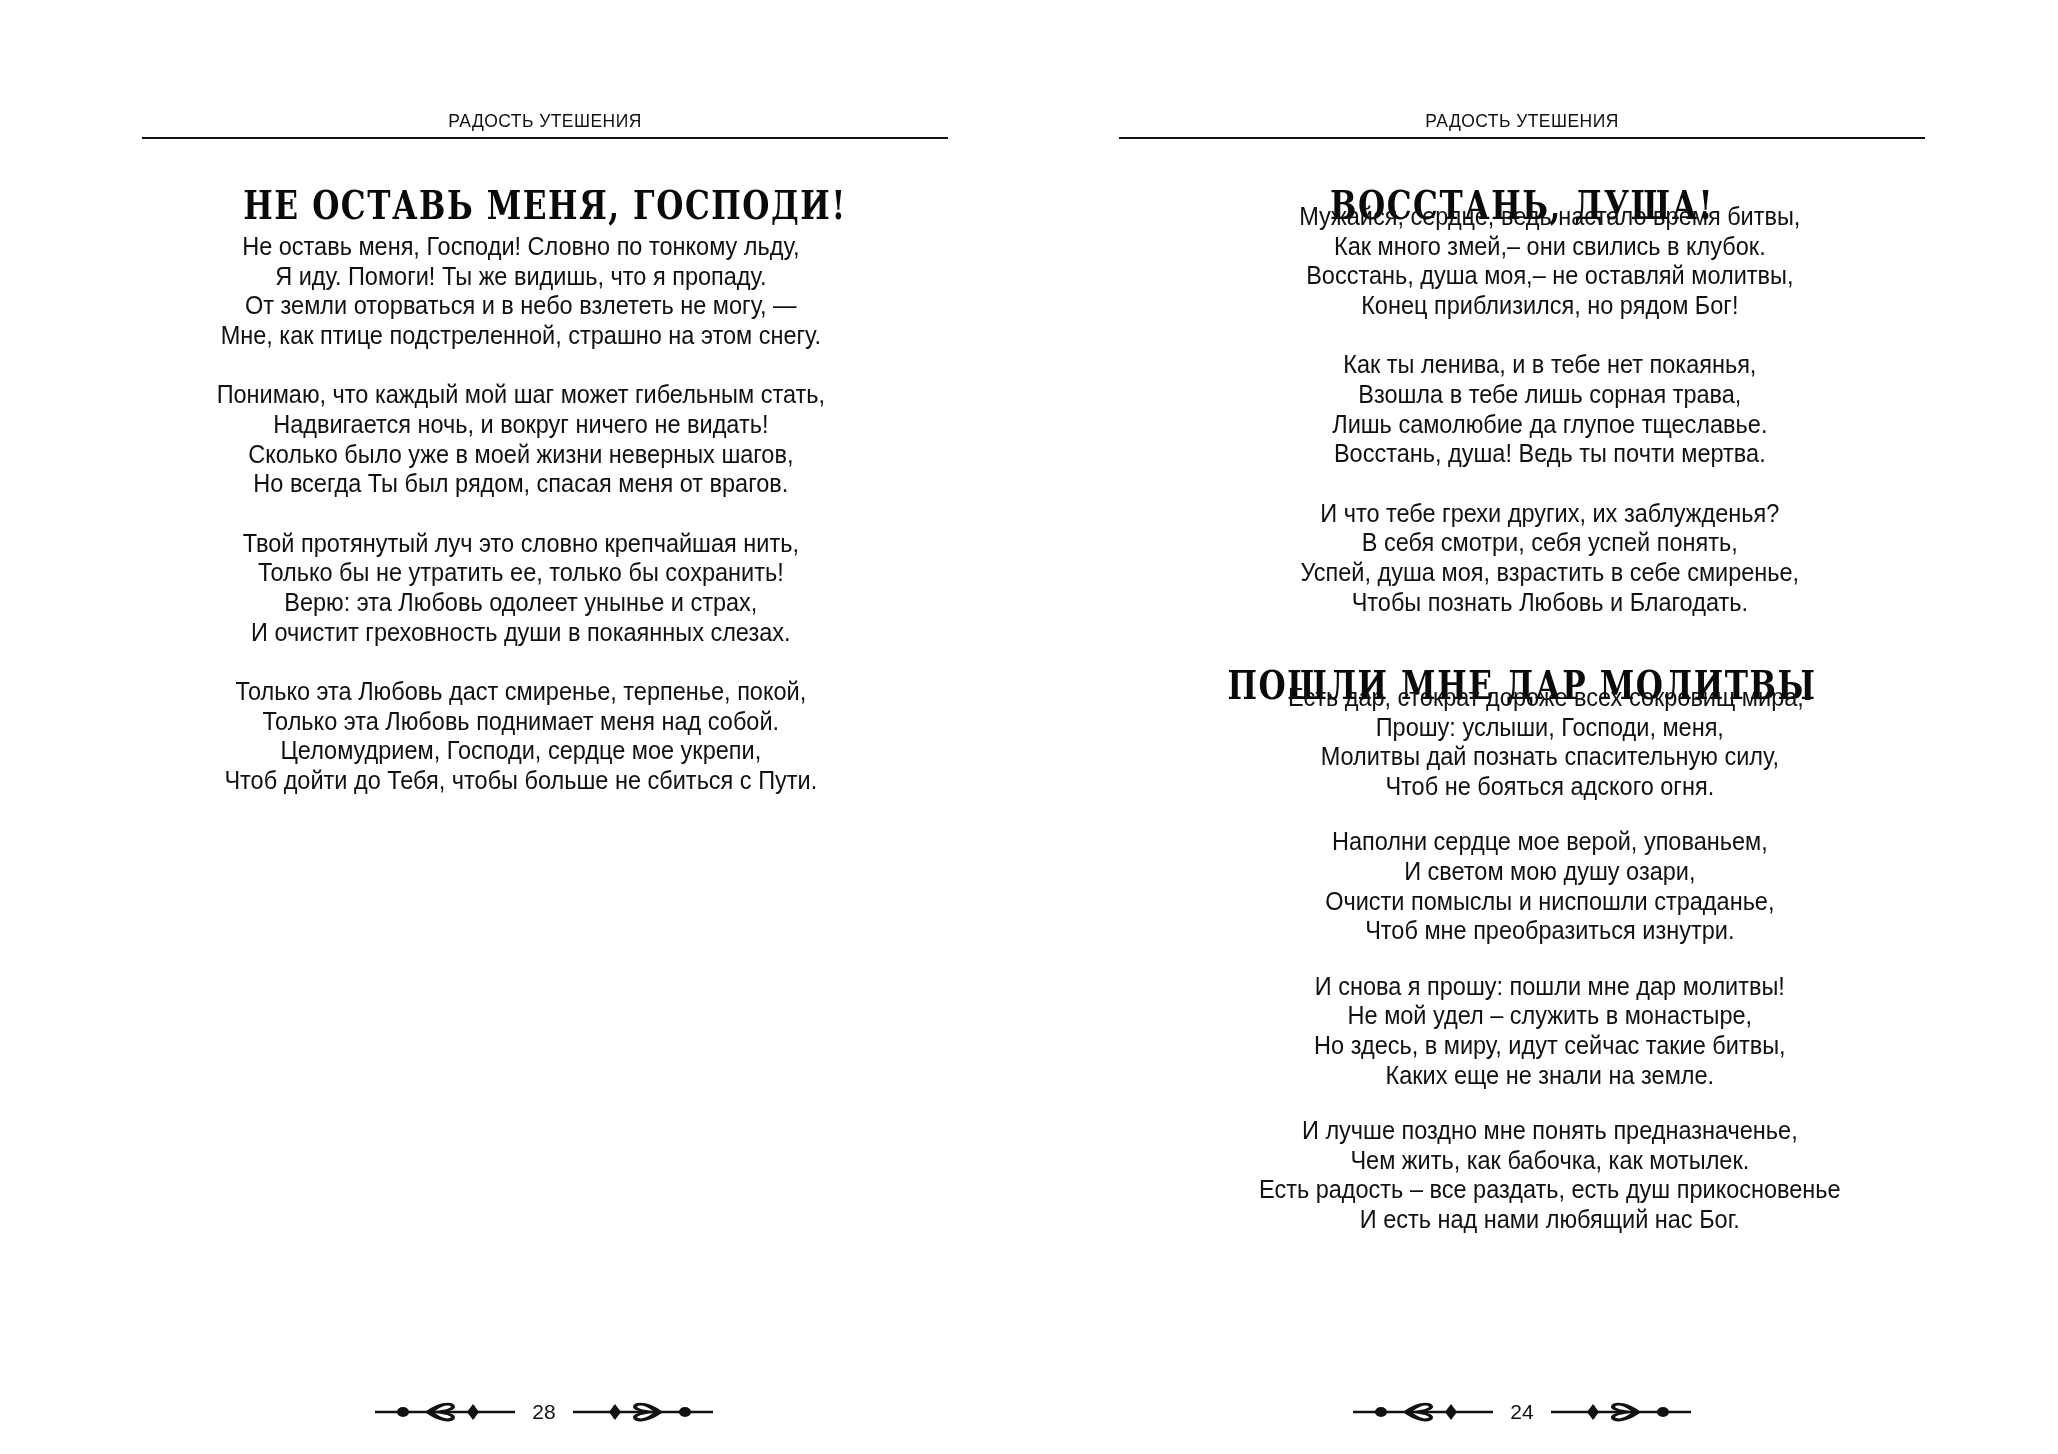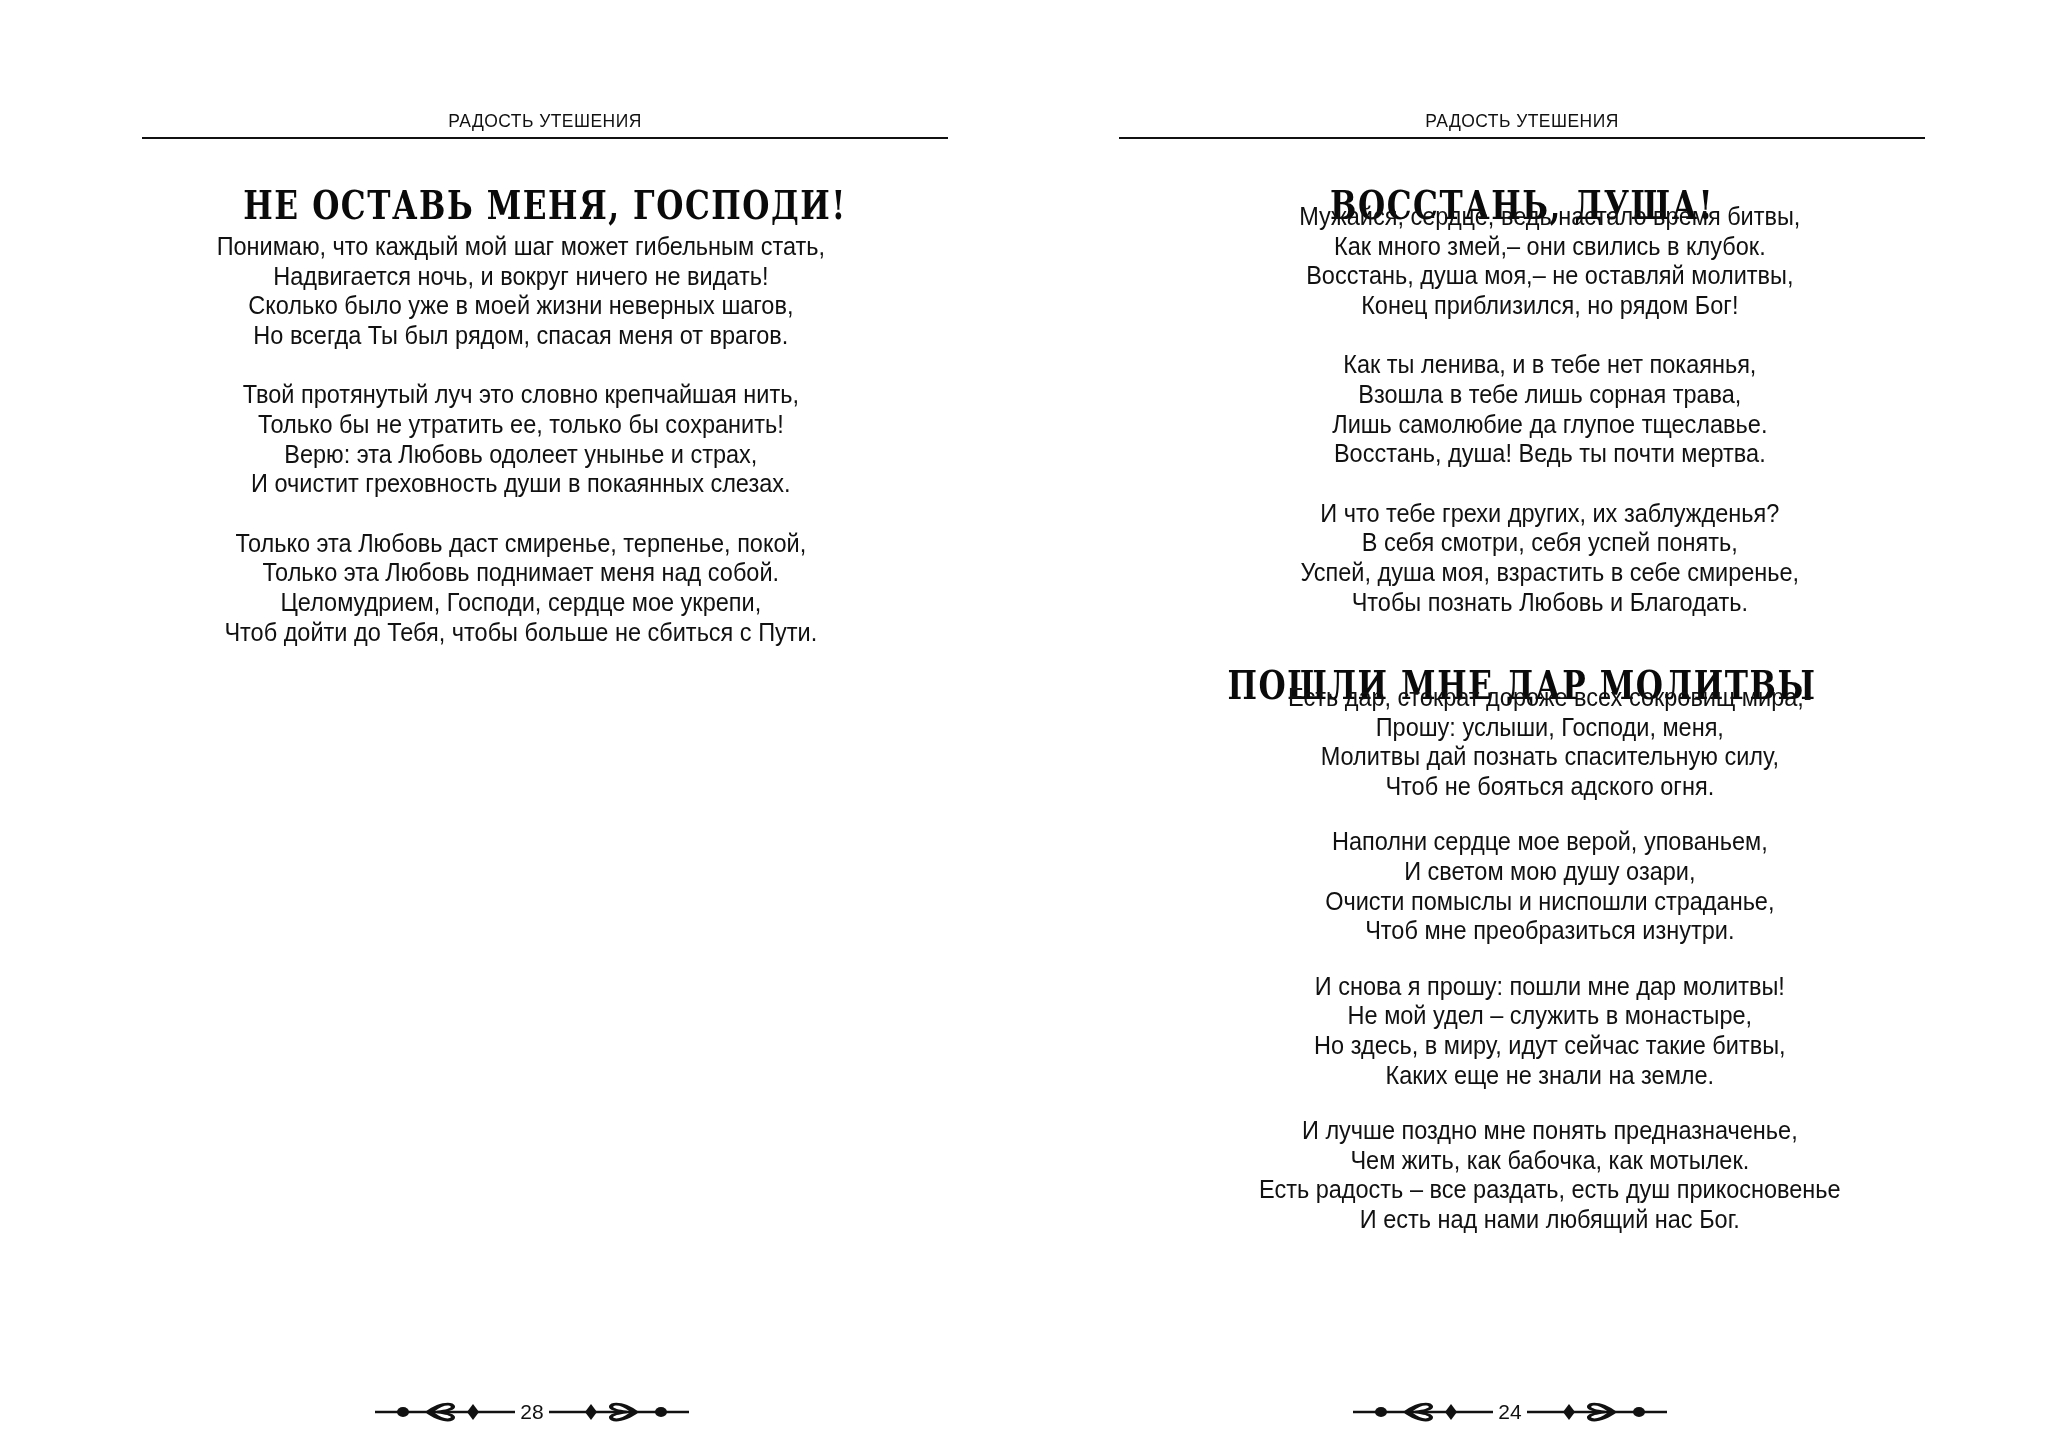--- a/index.html
+++ b/index.html
@@ -78,21 +78,21 @@
       transform: scaleX(0.94);
       transform-origin: left center;
     }
 
     .folio {
       position: absolute;
       top: 1354px;
       height: 44px;
       display: flex;
       align-items: center;
-      gap: 0;
+      gap: 12px;
     }
     .folio .num {
       font-size: 21px;
       min-width: 34px;
       text-align: center;
     }
     .ornament {
       display: block;
       width: 140px;
       height: 24px;
@@ -123,20 +123,26 @@
 </svg>
 
 <section class="page left">
   <div class="running-head">РАДОСТЬ УТЕШЕНИЯ</div>
   <div class="head-rule"></div>
 
   <h1 class="poem-title" style="top:122px">НЕ ОСТАВЬ МЕНЯ, ГОСПОДИ!</h1>
 
   <div class="stanzas" style="top:196px">
     <div class="stanza" style="margin-bottom:30px">
+      <span class="line">Не оставь меня, Господи! Словно по тонкому льду,</span>
+      <span class="line">Я иду. Помоги! Ты же видишь, что я пропаду.</span>
+      <span class="line">От земли оторваться и в небо взлететь не могу, —</span>
+      <span class="line">Мне, как птице подстреленной, страшно на этом снегу.</span>
+    </div>
+    <div class="stanza" style="margin-bottom:30px">
       <span class="line">Понимаю, что каждый мой шаг может гибельным стать,</span>
       <span class="line">Надвигается ночь, и вокруг ничего не видать!</span>
       <span class="line">Сколько было уже в моей жизни неверных шагов,</span>
       <span class="line">Но всегда Ты был рядом, спасая меня от врагов.</span>
     </div>
     <div class="stanza" style="margin-bottom:30px">
       <span class="line">Твой протянутый луч это словно крепчайшая нить,</span>
       <span class="line">Только бы не утратить ее, только бы сохранить!</span>
       <span class="line">Верю: эта Любовь одолеет унынье и страх,</span>
       <span class="line">И очистит греховность души в покаянных слезах.</span>

